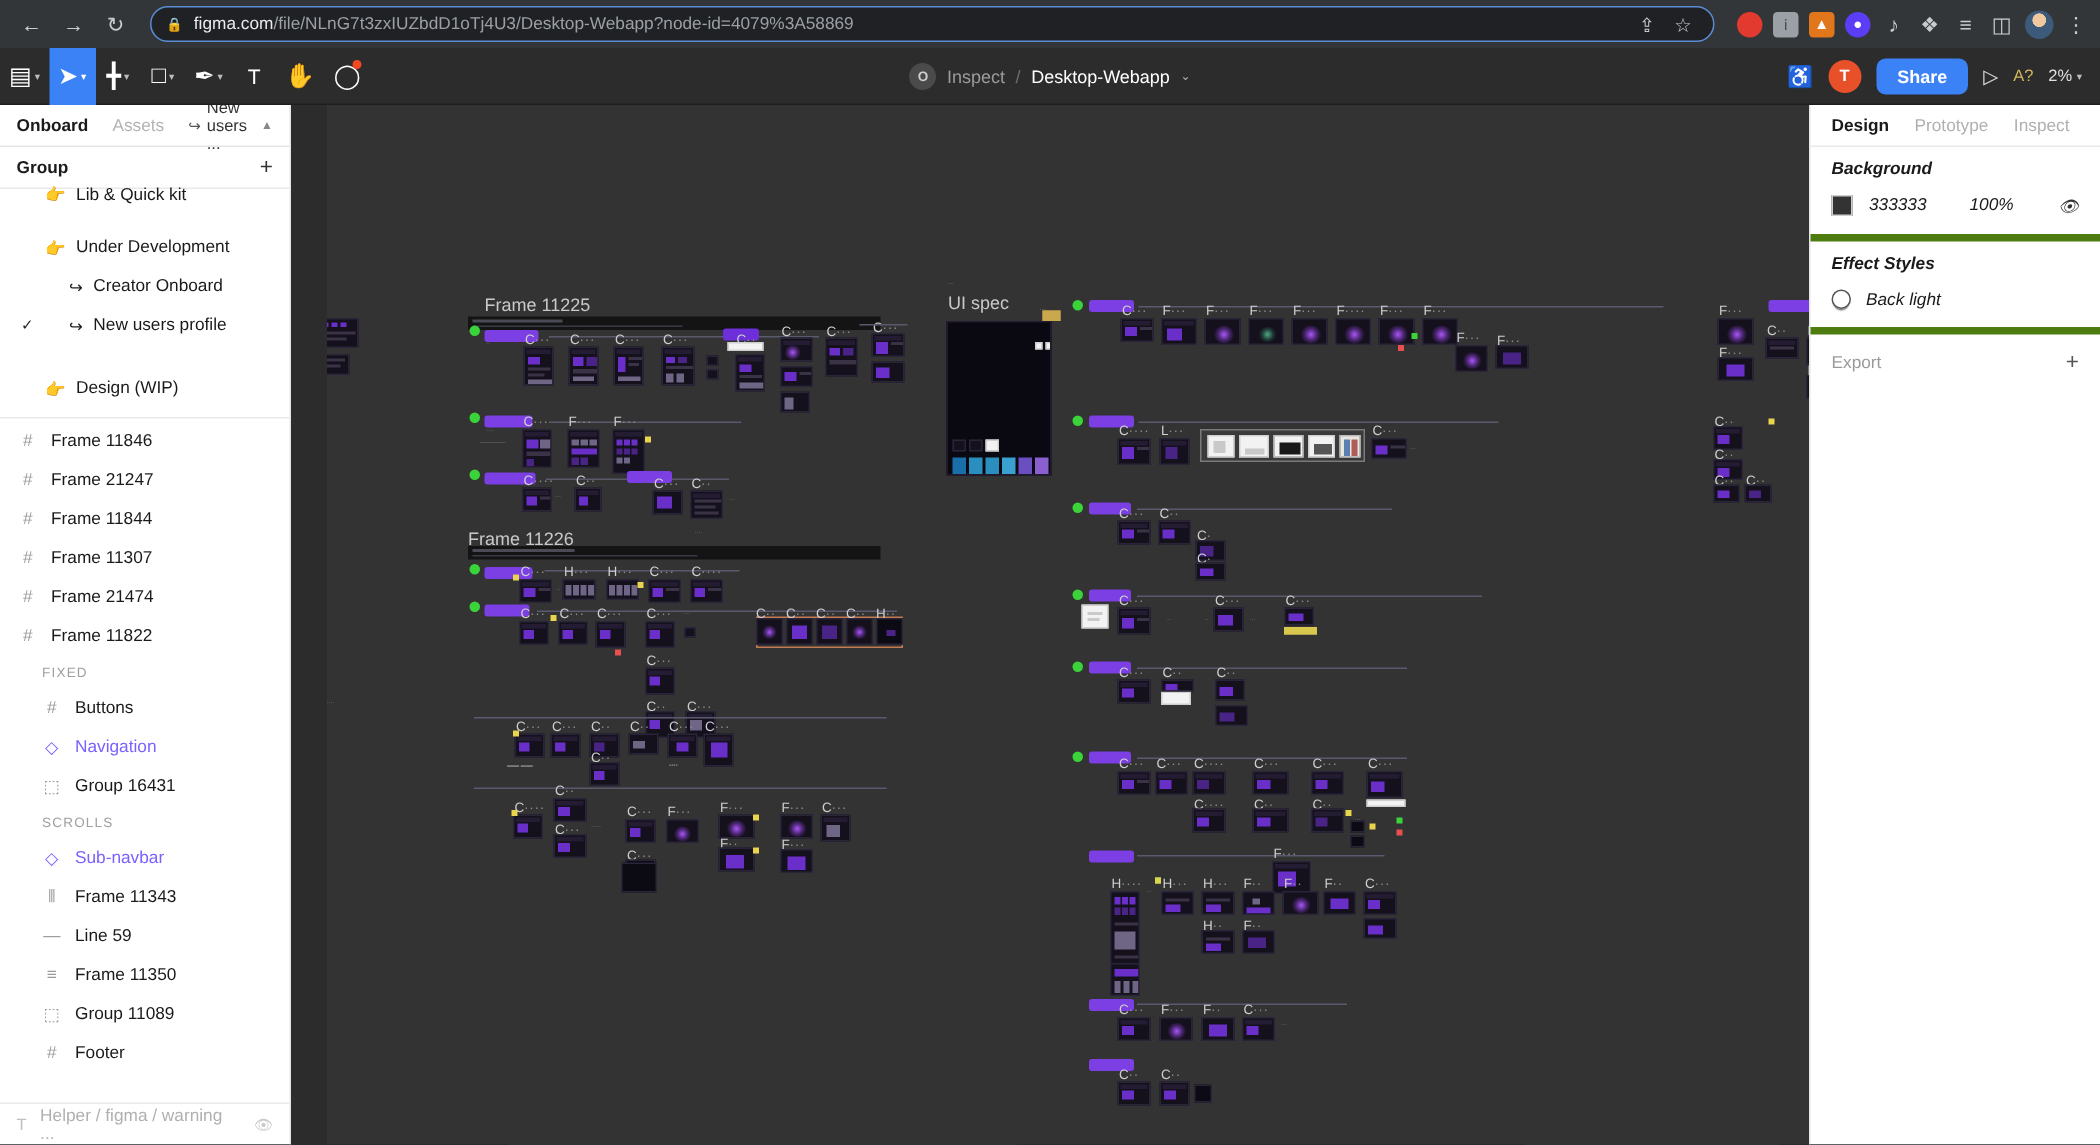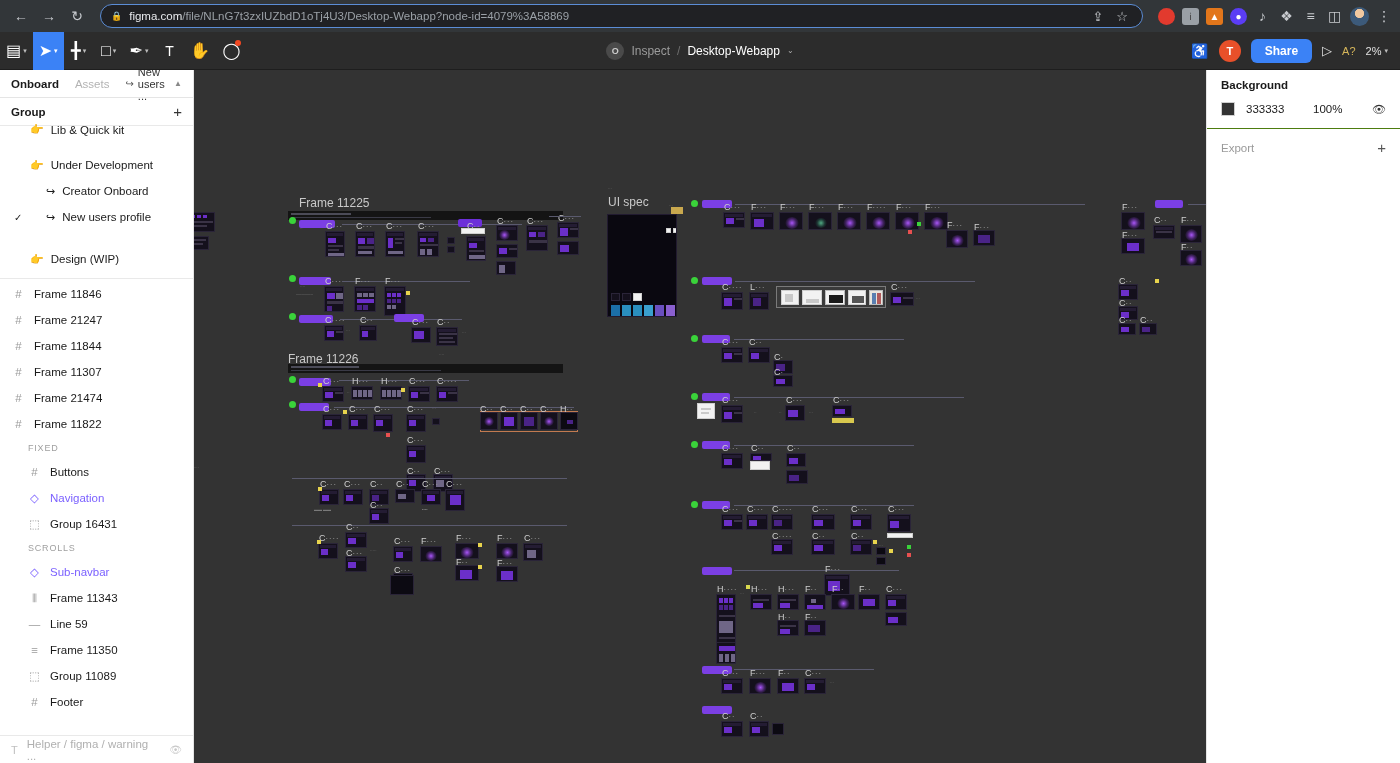--- a/index.html
+++ b/index.html
@@ -167,20 +167,21 @@
   }
   .sidebar-footer .t-gly { color: #c0c0c0; font-size: 11px; }
   .sidebar-footer .eye { margin-left: auto; color: #c8c8c8; font-size: 10px; }
 
   
   .canvas {
     flex: 1 1 auto;
     background: #333333;
     position: relative;
     overflow: hidden;
+    margin-left: 24px;
   }
   .frame-title {
     position: absolute; font-size: 11px; color: #b8b8b8; white-space: nowrap;
   }
   .frame-title.big { font-size: 12px; color: #c9c9c9; }
   .flow-dot { position: absolute; width: 7px; height: 7px; border-radius: 50%; background: #3ad33a; }
   .flow-tag {
     position: absolute; height: 8px; border-radius: 2px;
     background: #7b3fe4;
   }
@@ -225,21 +226,21 @@
     border-left: 1px solid #e5e5e5;
     display: flex; flex-direction: column;
   }
   .rp-tabs {
     height: 28px; display: flex; align-items: center;
     padding: 0 14px; gap: 17px;
     border-bottom: 1px solid #e9e9e9;
   }
   .rp-tab { font-size: 11.5px; color: #b0b0b0; }
   .rp-tab.active { color: #1a1a1a; font-weight: 700; }
-  .rp-section { padding: 9px 14px 12px 14px; border-bottom: 1px solid #4d7c0f; }
+  .rp-section { padding: 9px 14px 12px 14px; border-bottom: 5px solid #4d7c0f; font-style: italic; }
   .rp-title { font-size: 11.5px; font-weight: 700; color: #1a1a1a; margin-bottom: 11px; }
   .rp-row { display: flex; align-items: center; gap: 11px; font-size: 11.5px; color: #1a1a1a; }
   .swatch { width: 14px; height: 14px; border: 1px solid #d0d0d0; flex: 0 0 auto; }
   .rp-hex { width: 56px; }
   .rp-opacity { width: 40px; }
   .rp-eye { margin-left: auto; font-size: 11px; color: #333; }
   .style-row { display: flex; align-items: center; gap: 10px; font-size: 11.5px; color: #1a1a1a; }
   .style-circle {
     width: 13px; height: 13px; border-radius: 50%;
     border: 1px solid #555; box-shadow: 0 2px 1px -1px rgba(0,0,0,0.55);
@@ -1232,31 +1233,43 @@
     <div class="lbl-c" style="left:556px;top:641px;">C<span class="dots">··</span></div>
     <div class="thumb" style="left:555px;top:651px;width:20px;height:16px;">
         <div class="hdr"></div>
         <div class="pur" style="left:2px;top:5px;width:8px;height:6px;"></div>
       </div>
     <div class="thumb dark" style="left:578px;top:653px;width:12px;height:12px;"></div>
 
   </div>
 
   <div class="right-panel">
+    <div class="rp-tabs">
+      <span class="rp-tab active">Design</span>
+      <span class="rp-tab">Prototype</span>
+      <span class="rp-tab">Inspect</span>
+    </div>
 
     <div class="rp-section">
       <div class="rp-title">Background</div>
       <div class="rp-row">
         <span class="swatch" style="background:#333333;"></span>
         <span class="rp-hex">333333</span>
         <span class="rp-opacity">100%</span>
         <span class="rp-eye">👁</span>
       </div>
     </div>
 
+    <div class="rp-section">
+      <div class="rp-title">Effect Styles</div>
+      <div class="style-row">
+        <span class="style-circle"></span>
+        <span>Back light</span>
+      </div>
+    </div>
 
     <div class="export-row">
       <span>Export</span>
       <span class="plus">+</span>
     </div>
   </div>
 
 </div>
 
 </body></html>

